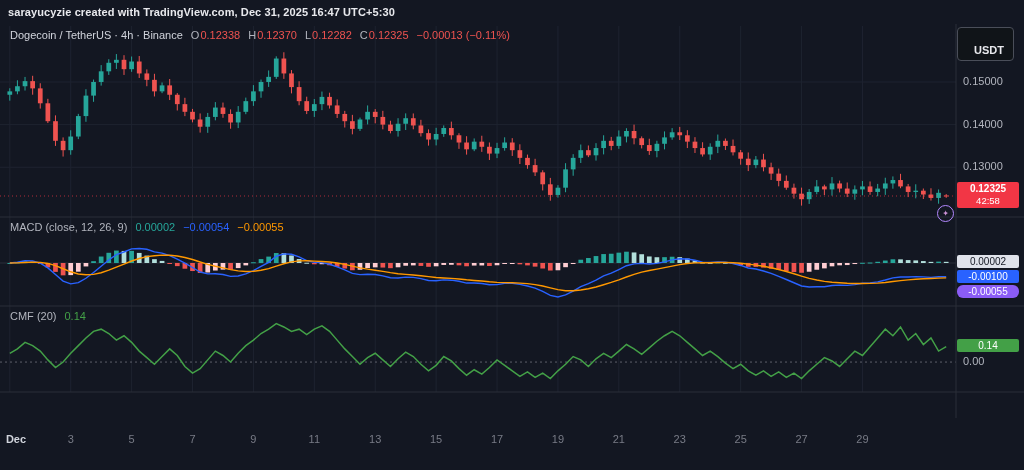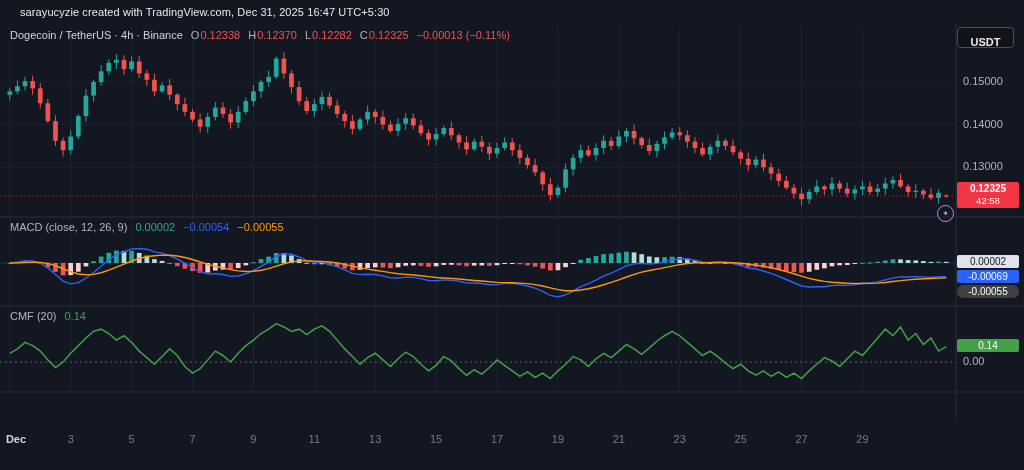--- a/index.html
+++ b/index.html
@@ -1,38 +1,38 @@
 <!DOCTYPE html>
 <html><head>
 <meta charset="utf-8">
 <style>
   html,body{margin:0;padding:0;background:#000;}
   .screen{position:relative;width:1024px;height:470px;background:#131722;overflow:hidden;
           font-family:"Liberation Sans",sans-serif;-webkit-font-smoothing:antialiased;}
   #chart-svg{position:absolute;left:0;top:0;}
-  .topbar{position:absolute;top:0;left:0;right:0;height:24px;line-height:24px;padding-left:20px;
-          font-size:11px;font-weight:400;color:#e8e9ed;letter-spacing:.1px;}
+  .topbar{position:absolute;top:0;left:0;right:0;height:24px;line-height:24px;padding-left:8px;
+          font-size:11px;font-weight:700;color:#e8e9ed;letter-spacing:.1px;}
   .legend-main{position:absolute;top:29px;left:10px;font-size:11px;display:flex;gap:8px;align-items:center;color:#d1d4dc;white-space:nowrap;}
   .pair .lab{color:#b2b5be;margin-right:1px;}
   .pair .val,.chg{color:#ef5350;text-align:right;}
   .usdt-btn{position:absolute;top:27px;left:957px;width:57px;height:21px;background:#101418;border:1px solid #4a4e59;
-            border-radius:4px;color:#e8e9ed;font-size:11px;font-weight:700;font-family:inherit;cursor:pointer;padding:8px;}
+            border-radius:4px;color:#e8e9ed;font-size:11px;font-weight:700;font-family:inherit;cursor:pointer;padding:16px;}
   .legend-macd,.legend-cmf{position:absolute;left:10px;font-size:11px;display:flex;gap:8px;color:#b2b5be;white-space:nowrap;}
   .legend-macd{top:221px;}
   .legend-cmf{top:310px;}
   .v-teal{color:#26a69a}.v-blue{color:#2962ff}.v-orange{color:#ff9800}.v-green{color:#43a047}
   .price-axis{position:absolute;top:24px;left:956px;width:68px;height:368px;}
   .axis-label{position:absolute;left:7px;font-size:11px;color:#b2b5be;}
   #cmf-zero{position:absolute;left:963px;font-size:11px;color:#b2b5be;}
   .badge{position:absolute;left:957px;width:62px;text-align:center;border-radius:2px;font-size:10px;color:#fff;padding:1px 0;}
   .price-badge{background:#f23645;font-weight:700;line-height:12px;}
   .price-badge .cd{font-weight:400;font-size:9.5px;}
   #badge-hist{background:#e0e3eb;color:#131722;}
   #badge-macd{background:#2962ff;}
-  #badge-sig{background:#404040;border-radius:6px;}
+  #badge-sig{background:#8b5cf6;border-radius:6px;}
   #badge-cmf{background:#43a047;}
   .time-axis{position:absolute;top:393px;left:0;width:956px;height:24px;}
   .time-label{position:absolute;top:4px;transform:translateX(-50%);font-size:11px;color:#787b86;margin-top:36px;}
   .time-label.bright{color:#d1d4dc;font-weight:600;}
   .reactions{position:absolute;left:937px;top:205px;width:15px;height:15px;border:1.5px solid #b388ff;border-radius:50%;
              display:flex;align-items:center;justify-content:center;color:#ce93d8;font-size:8px;}
   .footer{position:absolute;left:0;top:418px;width:1024px;height:52px;background:#000;display:flex;align-items:center;
           padding-left:16px;gap:9px;box-sizing:border-box;}
   .brand{color:#fff;font-size:18px;font-weight:700;letter-spacing:.2px;}
 </style>
@@ -476,21 +476,21 @@
       <div class="axis-label" style="top: 93.6053px;">0.14000</div>
       <div class="axis-label" style="top: 136.237px;">0.13000</div>
     </div>
 
   <div class="badge price-badge" id="price-badge" style="top: 182.013px;">
     <div>0.12325</div>
     <div class="cd">42:58</div>
   </div>
 
   <div class="badge" id="badge-hist" style="top: 254.832px;">0.00002</div>
-  <div class="badge" id="badge-macd" style="top: 269.832px;">-0.00069</div>
+  <div class="badge" id="badge-macd" style="top: 269.832px;">-0.00100</div>
   <div class="badge" id="badge-sig" style="top: 284.832px;">-0.00055</div>
   <div class="badge" id="badge-cmf" style="top: 338.71px;">0.14</div>
   <div id="cmf-zero" style="top: 355.065px;">0.00</div>
 
   <div class="time-axis" id="time-axis">
       <div class="time-label bright" style="left: 16px;">Dec</div>
       <div class="time-label" style="left: 70.7097px;">3</div>
       <div class="time-label" style="left: 131.613px;">5</div>
       <div class="time-label" style="left: 192.516px;">7</div>
       <div class="time-label" style="left: 253.419px;">9</div>

